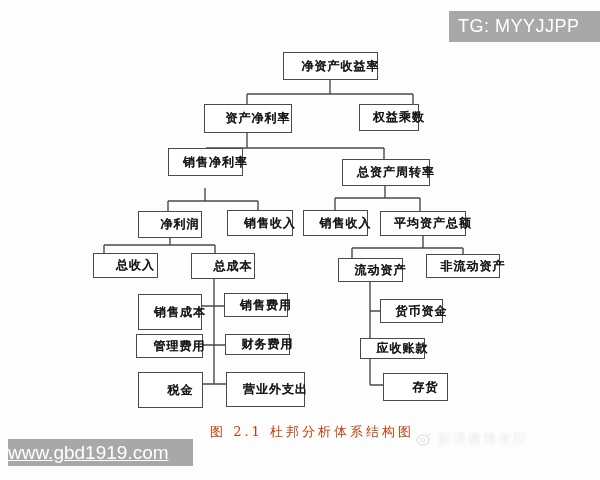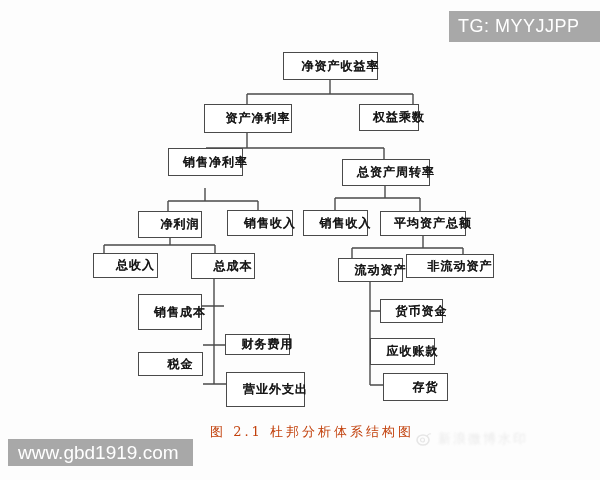--- a/index.html
+++ b/index.html
@@ -55,21 +55,21 @@
   }
   .badge-tg {
     left: 449px; top: 11px; width: 151px; height: 31px;
     font-size: 18px;
     padding-left: 9px;
     letter-spacing: 0.5px;
   }
   .badge-url {
     left: 8px; top: 439px; width: 185px; height: 27px;
     font-size: 19px;
-    padding-left: 10px;
+    text-decoration: underline;
   }
   .weibo-mark {
     position: absolute;
     left: 416px; top: 430px;
     display: flex;
     align-items: center;
     gap: 6px;
     opacity: 0.55;
   }
   .weibo-mark .wm-text {
@@ -123,35 +123,37 @@
   <div class="node" style="left:303px;top:210px;width:65px;height:26px">销售收入</div>
 
   <div class="node" style="left:380px;top:211px;width:86px;height:25px">平均资产总额</div>
 
   <div class="node" style="left:93px;top:253px;width:65px;height:25px">总收入</div>
 
   <div class="node" style="left:191px;top:253px;width:64px;height:26px">总成本</div>
 
   <div class="node" style="left:138px;top:294px;width:64px;height:36px">销售成本</div>
 
+  <div class="node" style="left:224px;top:293px;width:64px;height:24px">销售费用</div>
 
+  <div class="node" style="left:136px;top:334px;width:67px;height:24px">管理费用</div>
 
   <div class="node" style="left:225px;top:334px;width:65px;height:21px">财务费用</div>
 
-  <div class="node" style="left:138px;top:352px;width:65px;height:24px">税金</div>
+  <div class="node" style="left:138px;top:372px;width:65px;height:36px">税金</div>
 
   <div class="node" style="left:226px;top:372px;width:79px;height:35px">营业外支出</div>
 
   <div class="node" style="left:338px;top:258px;width:65px;height:24px">流动资产</div>
 
-  <div class="node" style="left:406px;top:254px;width:88px;height:24px">非流动资产</div>
+  <div class="node" style="left:426px;top:254px;width:74px;height:24px">非流动资产</div>
 
   <div class="node" style="left:380px;top:299px;width:63px;height:24px">货币资金</div>
 
-  <div class="node" style="left:370px;top:338px;width:65px;height:27px">应收账款</div>
+  <div class="node" style="left:360px;top:338px;width:65px;height:21px">应收账款</div>
 
   <div class="node" style="left:383px;top:373px;width:65px;height:28px">存货</div>
 
   <div class="caption" style="top:423px">图 2.1  杜邦分析体系结构图</div>
 
   <div class="badge badge-tg">TG: MYYJJPP</div>
 
   <div class="badge badge-url">www.gbd1919.com</div>
 
   <div class="weibo-mark">

